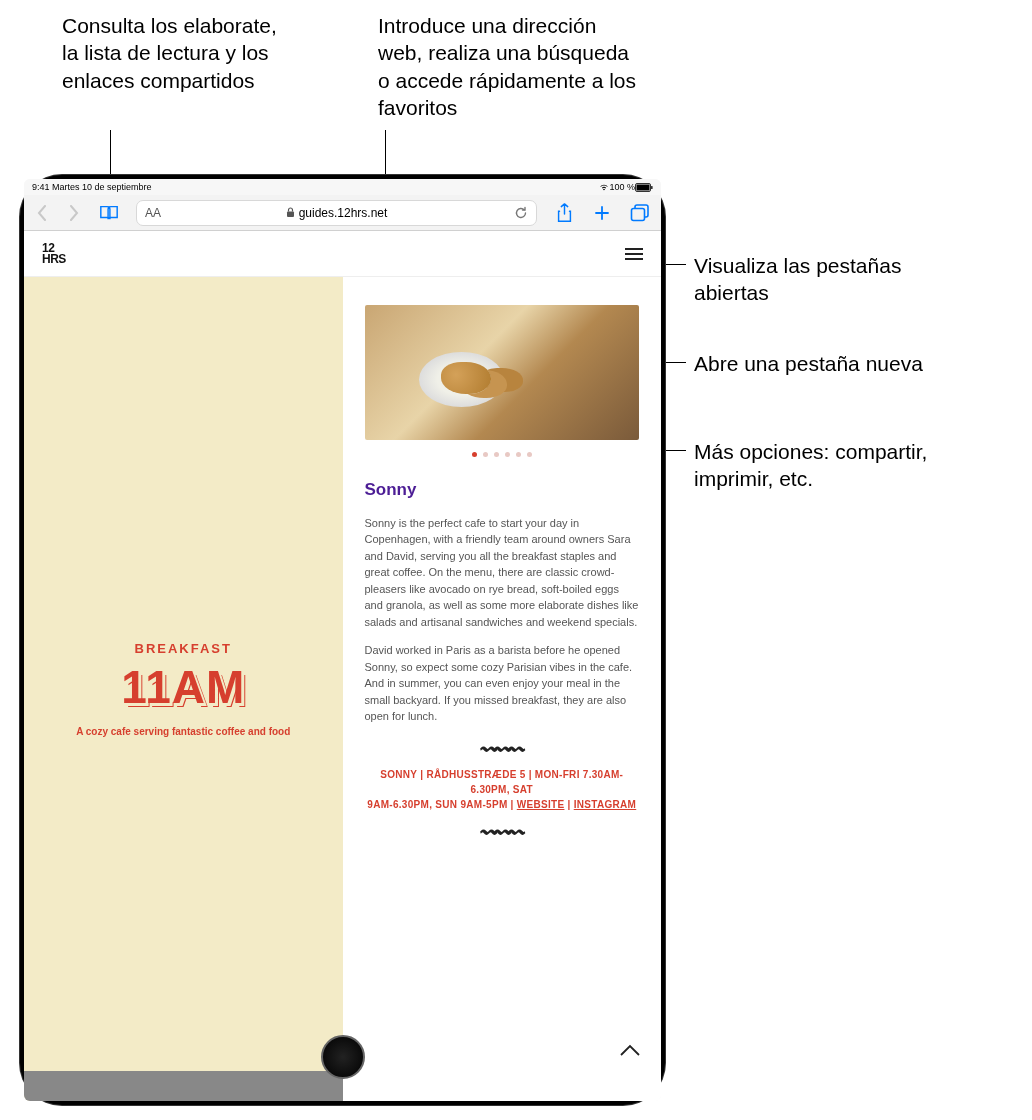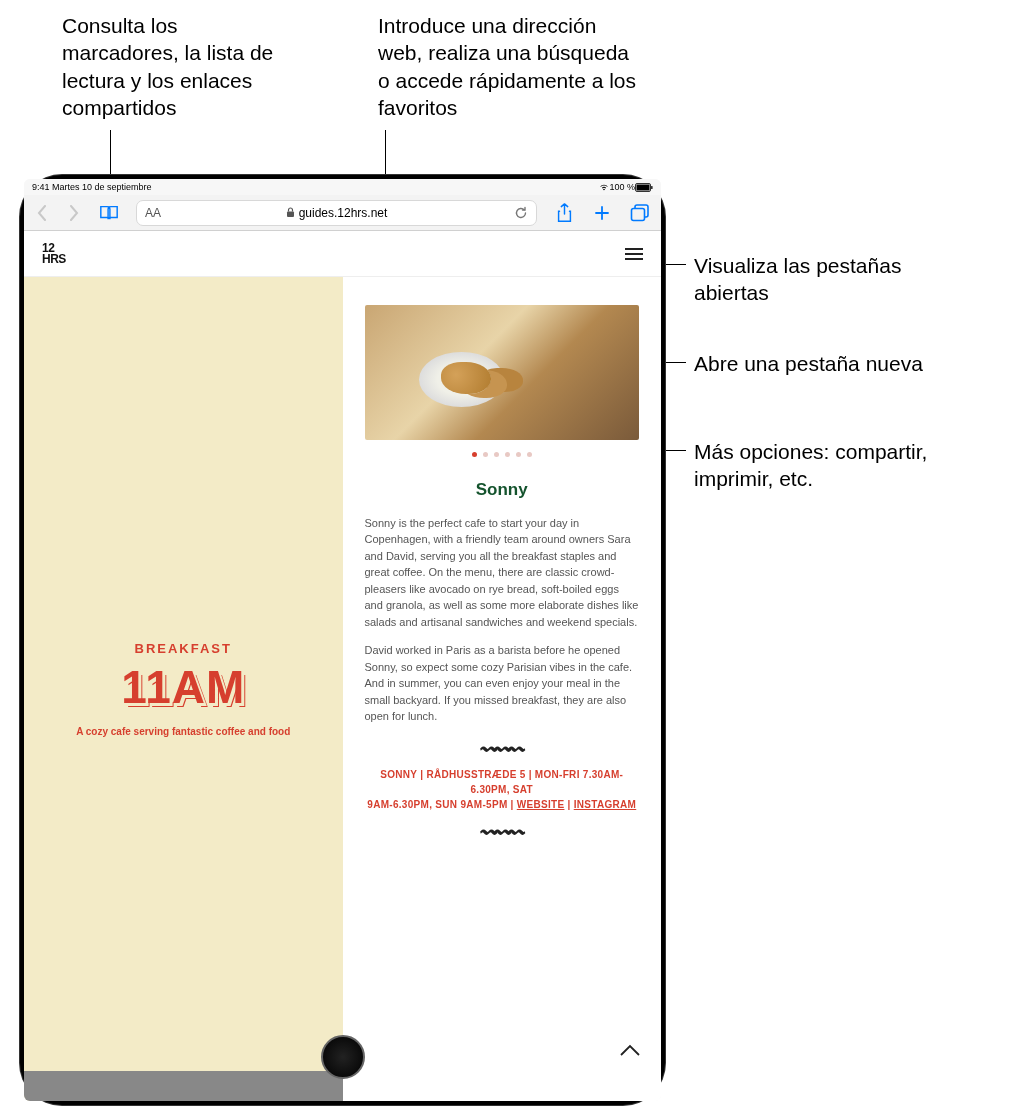--- a/index.html
+++ b/index.html
@@ -240,23 +240,22 @@
     justify-content: center;
     gap: 6px;
     margin-bottom: 20px;
   }
   .dot { width:5px; height:5px; border-radius:50%; background:#e8c9c4; }
   .dot.active { background:#d63f2e; }
 
   .article-title {
     font-size: 17px;
     font-weight: 700;
-    color: #14532d;
+    color: #4c1d95;
     margin-bottom: 12px;
-    text-align: center;
   }
   .para { margin-bottom: 12px; }
   .wave {
     display:flex; justify-content:center;
     color:#222; font-size:16px; letter-spacing:-2px;
     margin: 8px 0 6px;
     font-weight:bold;
   }
   .footer-info {
     text-align: center;
@@ -271,21 +270,21 @@
     position:absolute;
     right:20px; bottom:44px;
     color:#222;
   }
 
   svg { display:block; }
 </style>
 </head>
 <body>
 
-<div class="callout" style="left:62px; top:12px; width:230px;">Consulta los marcadores, la lista de lectura y los enlaces compartidos</div>
+<div class="callout" style="left:62px; top:12px; width:230px;">Consulta los elaborate, la lista de lectura y los enlaces compartidos</div>
 <div class="callout" style="left:378px; top:12px; width:260px;">Introduce una dirección web, realiza una búsqueda o accede rápidamente a los favoritos</div>
 <div class="callout" style="left:694px; top:252px; width:320px;">Visualiza las pestañas abiertas</div>
 <div class="callout" style="left:694px; top:350px; width:320px;">Abre una pestaña nueva</div>
 <div class="callout" style="left:694px; top:438px; width:330px;">Más opciones: compartir, imprimir, etc.</div>
 
 <div class="callout-line" style="left:110px; top:130px; width:1px; height:105px;"></div>
 <div class="callout-line" style="left:385px; top:130px; width:1px; height:98px;"></div>
 <div class="callout-line" style="left:636px; top:264px; width:50px; height:1px;"></div>
 <div class="callout-line" style="left:636px; top:241px; width:1px; height:23px;"></div>
 <div class="callout-line" style="left:604px; top:362px; width:82px; height:1px;"></div>

